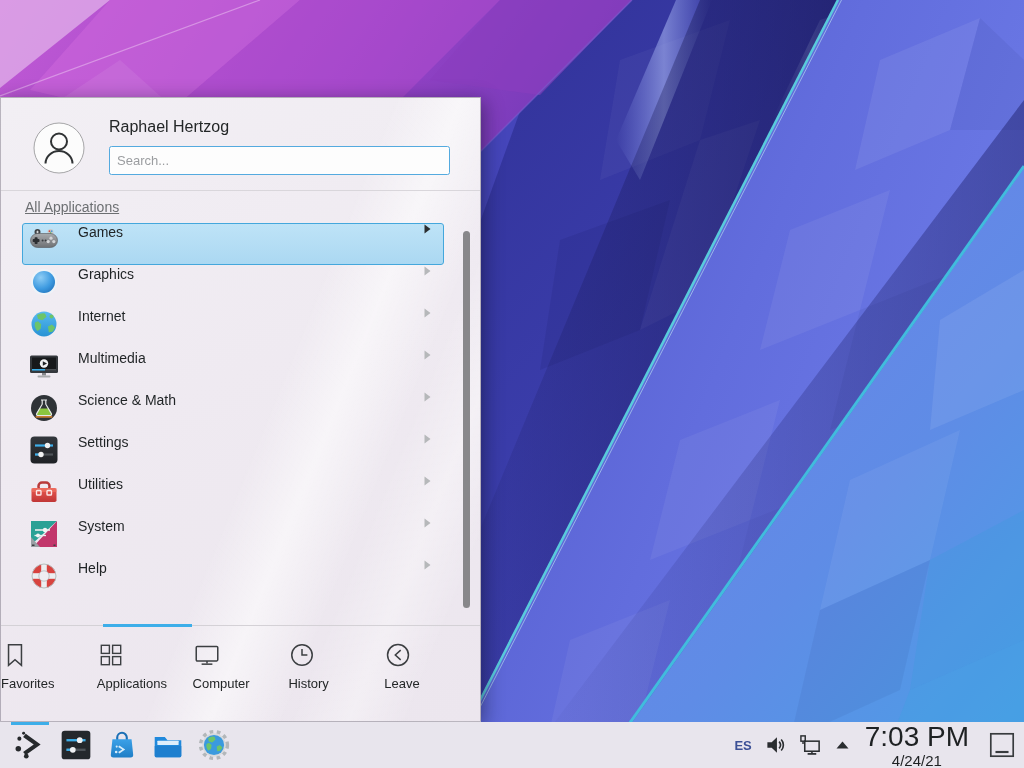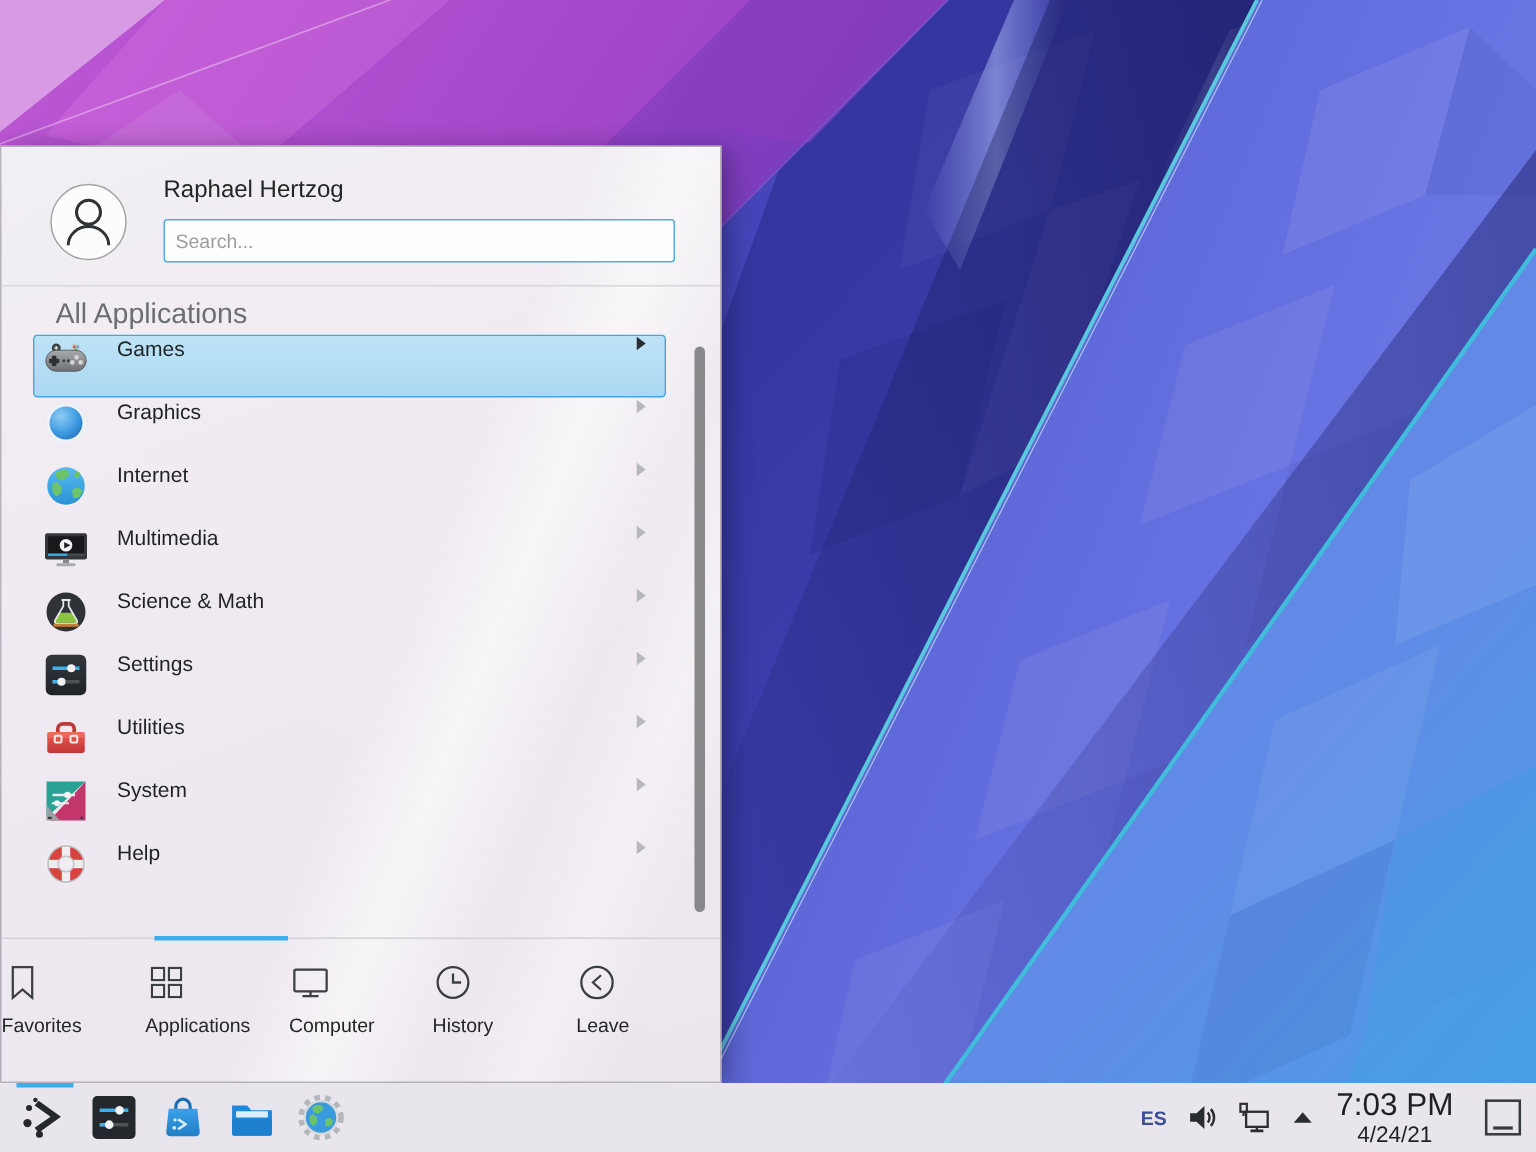--- a/index.html
+++ b/index.html
@@ -25,21 +25,21 @@
   .menu-header{position:absolute;top:0;left:0;right:0;height:92px;}
   .avatar{position:absolute;left:32px;top:24px;width:52px;height:52px;}
   .user-name{position:absolute;left:108px;top:20px;font-size:16px;color:#232627;}
   .search{
     position:absolute;left:108px;top:48px;width:341px;height:29px;box-sizing:border-box;
     border:1.5px solid #54aadf;border-radius:2.5px;background:#fdfdfd;
     font-family:"Liberation Sans",sans-serif;font-size:13px;color:#232627;padding:10px 7px;outline:none;
   }
   .search::placeholder{color:#9b9da0;}
   .menu-sep{position:absolute;top:92px;left:0;right:0;height:1px;background:#d9d6db;}
-  .section-label{position:absolute;top:101px;left:36px;font-size:19px;color:#6c6f72;}
+  .section-label{position:absolute;top:101px;left:24px;font-size:14px;color:#6c6f72;text-decoration:underline;}
 
   .category-list{position:absolute;top:125px;left:0;right:0;height:405px;overflow:hidden;}
   .menu-item{
     height:42px;box-sizing:border-box;display:flex;align-items:flex-start;
     margin:0 36px 0 21px;padding-left:5px;border:1.5px solid transparent;border-radius:3px;
   }
   .menu-item.selected{
     background:linear-gradient(180deg,#bee3f7,#abd8f2);
     border-color:#44a7dc;
   }
@@ -69,21 +69,21 @@
     display:flex;align-items:center;
   }
   .launchers{display:flex;align-items:center;gap:12px;padding-left:13px;}
   .app{position:relative;width:34px;height:34px;}
   .app svg{width:34px;height:34px;display:block;}
   .app.active::before{content:'';position:absolute;top:-6px;left:-2px;width:38px;height:3px;background:#3daee9;}
   .tray{margin-left:auto;display:flex;align-items:center;gap:13px;padding-right:8px;}
   .kbd-layout{font-size:13px;font-weight:bold;color:#3c5096;}
   .tray-icon svg{display:block;}
   .clock{display:flex;flex-direction:column;align-items:center;line-height:1;margin:0 2px;}
-  .clock-time{font-size:21px;color:#1e2123;}
+  .clock-time{font-size:28px;color:#1e2123;}
   .clock-date{font-size:15px;color:#1e2123;margin-top:2px;}
   .show-desktop{width:28px;height:30px;margin-left:4px;}
   .show-desktop svg{display:block;}
 </style>
 </head>
 <body>
 
 <div id="wallpaper">
 <svg viewBox="0 0 1024 768" preserveAspectRatio="none">
   <defs>

